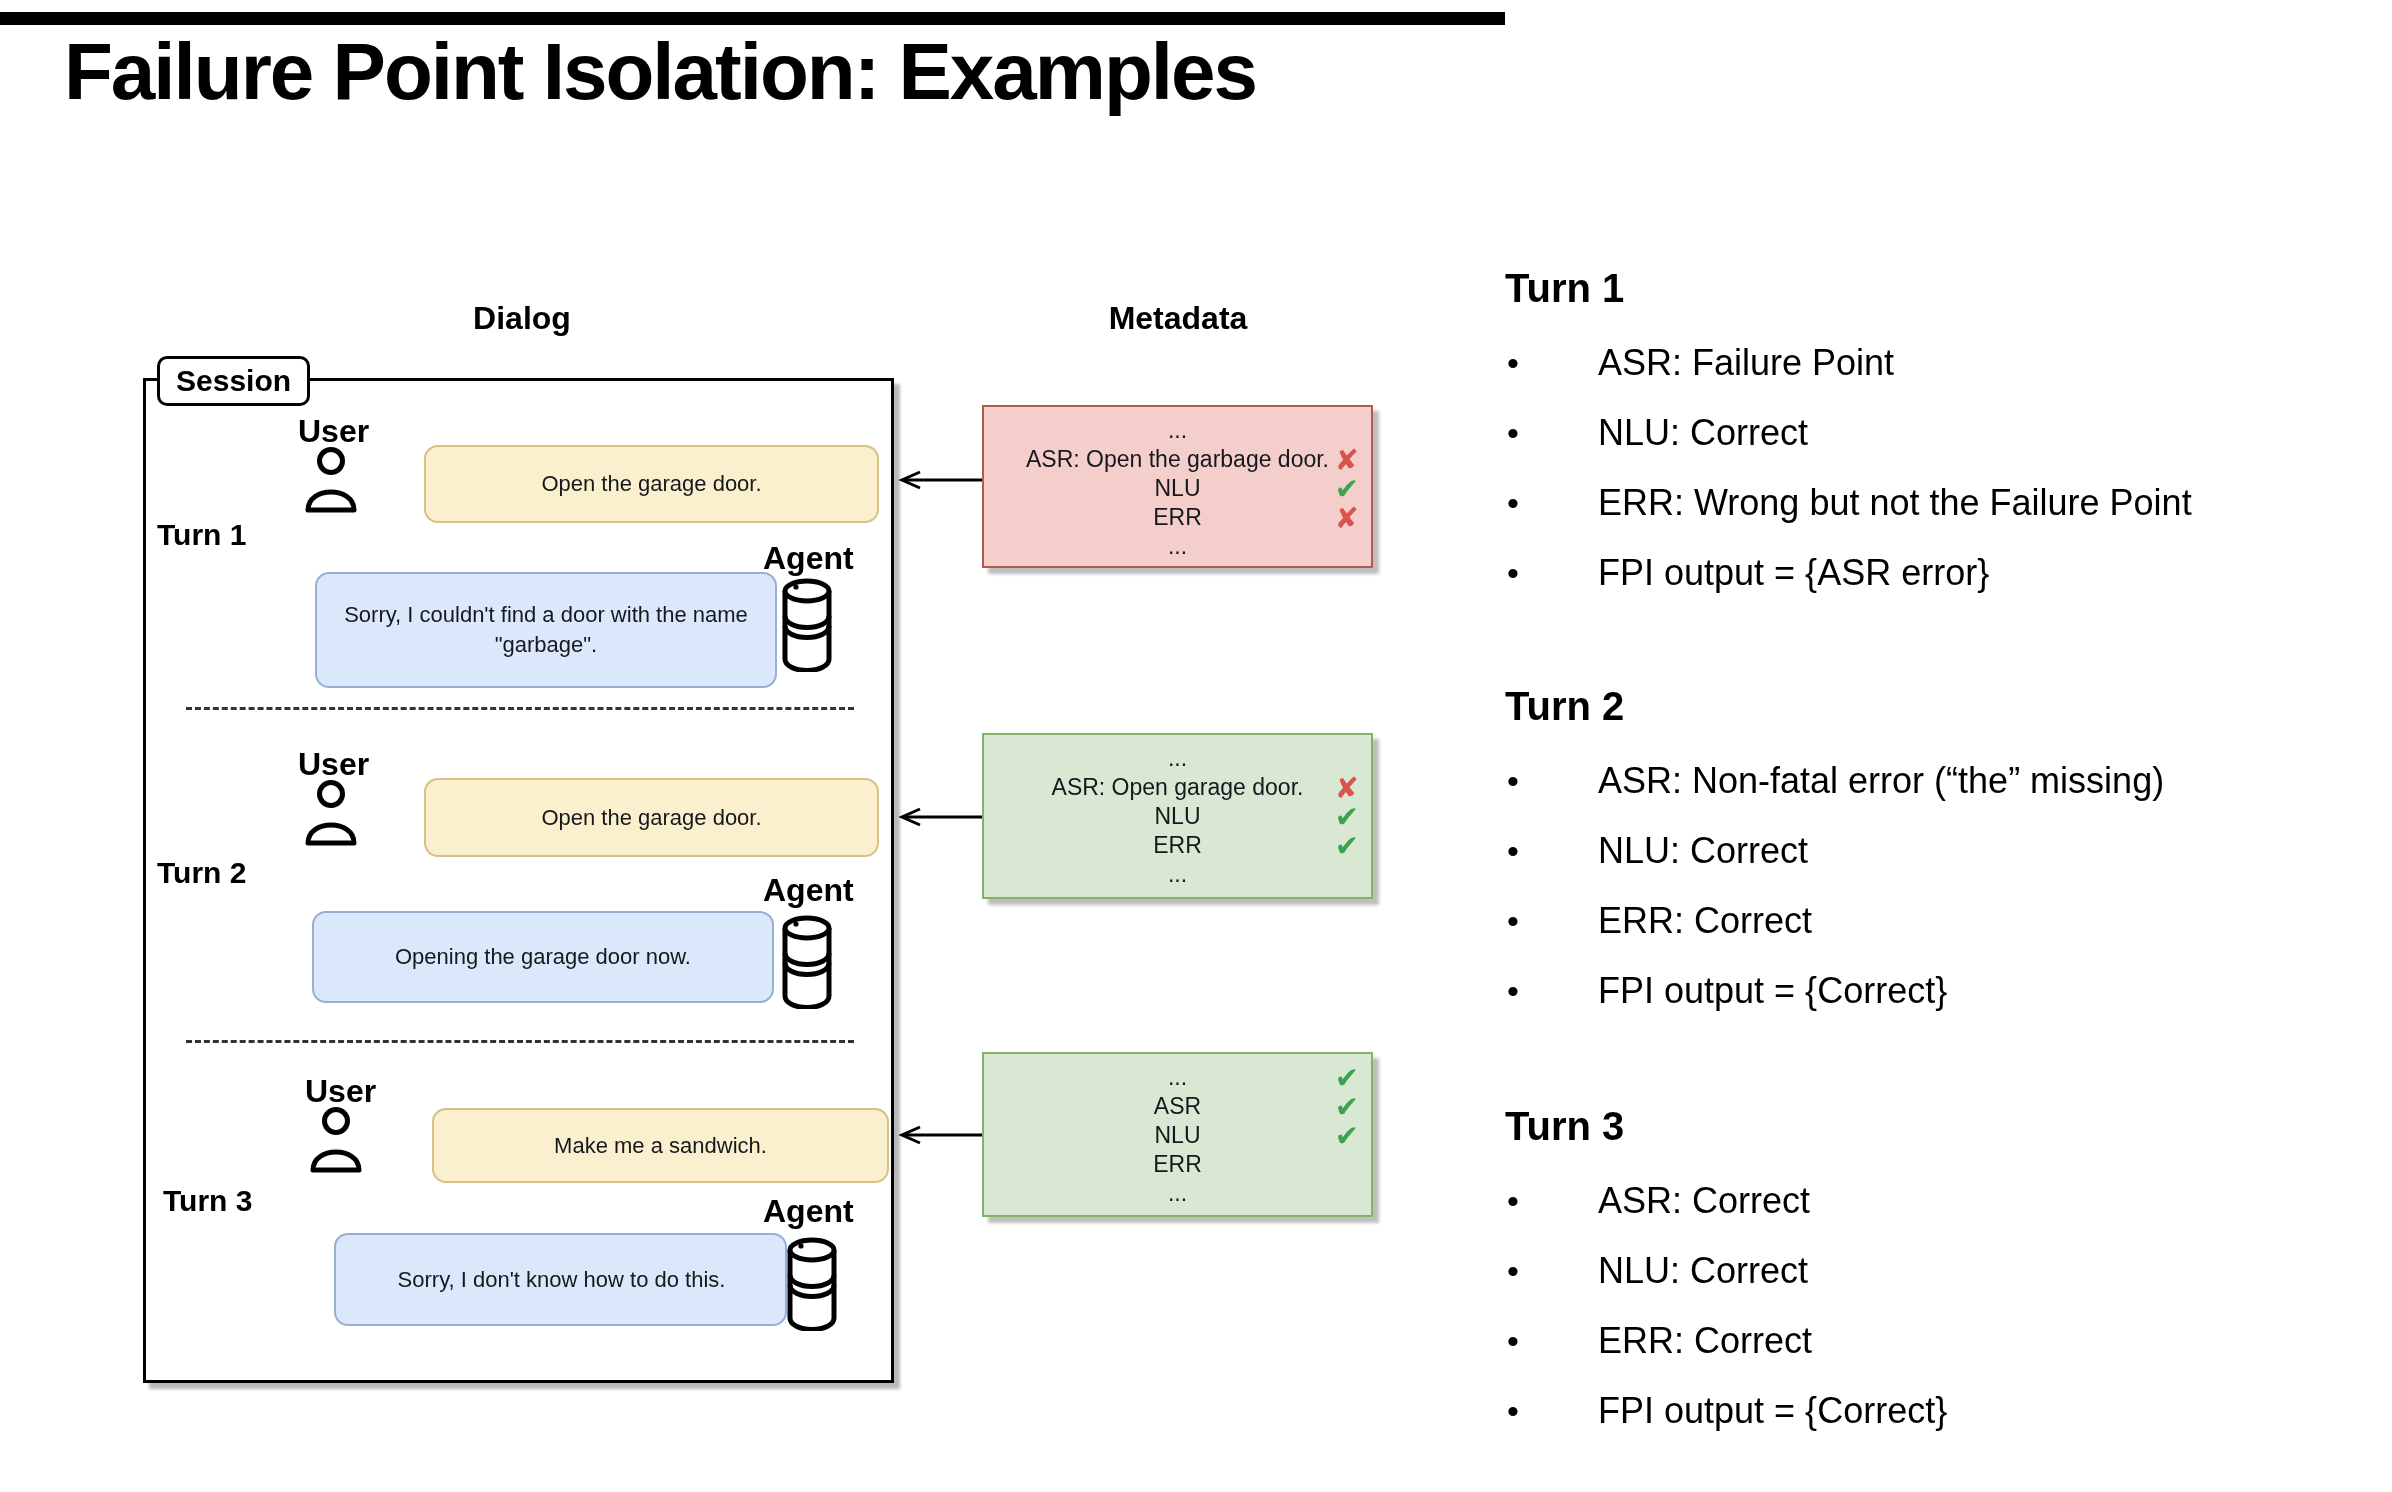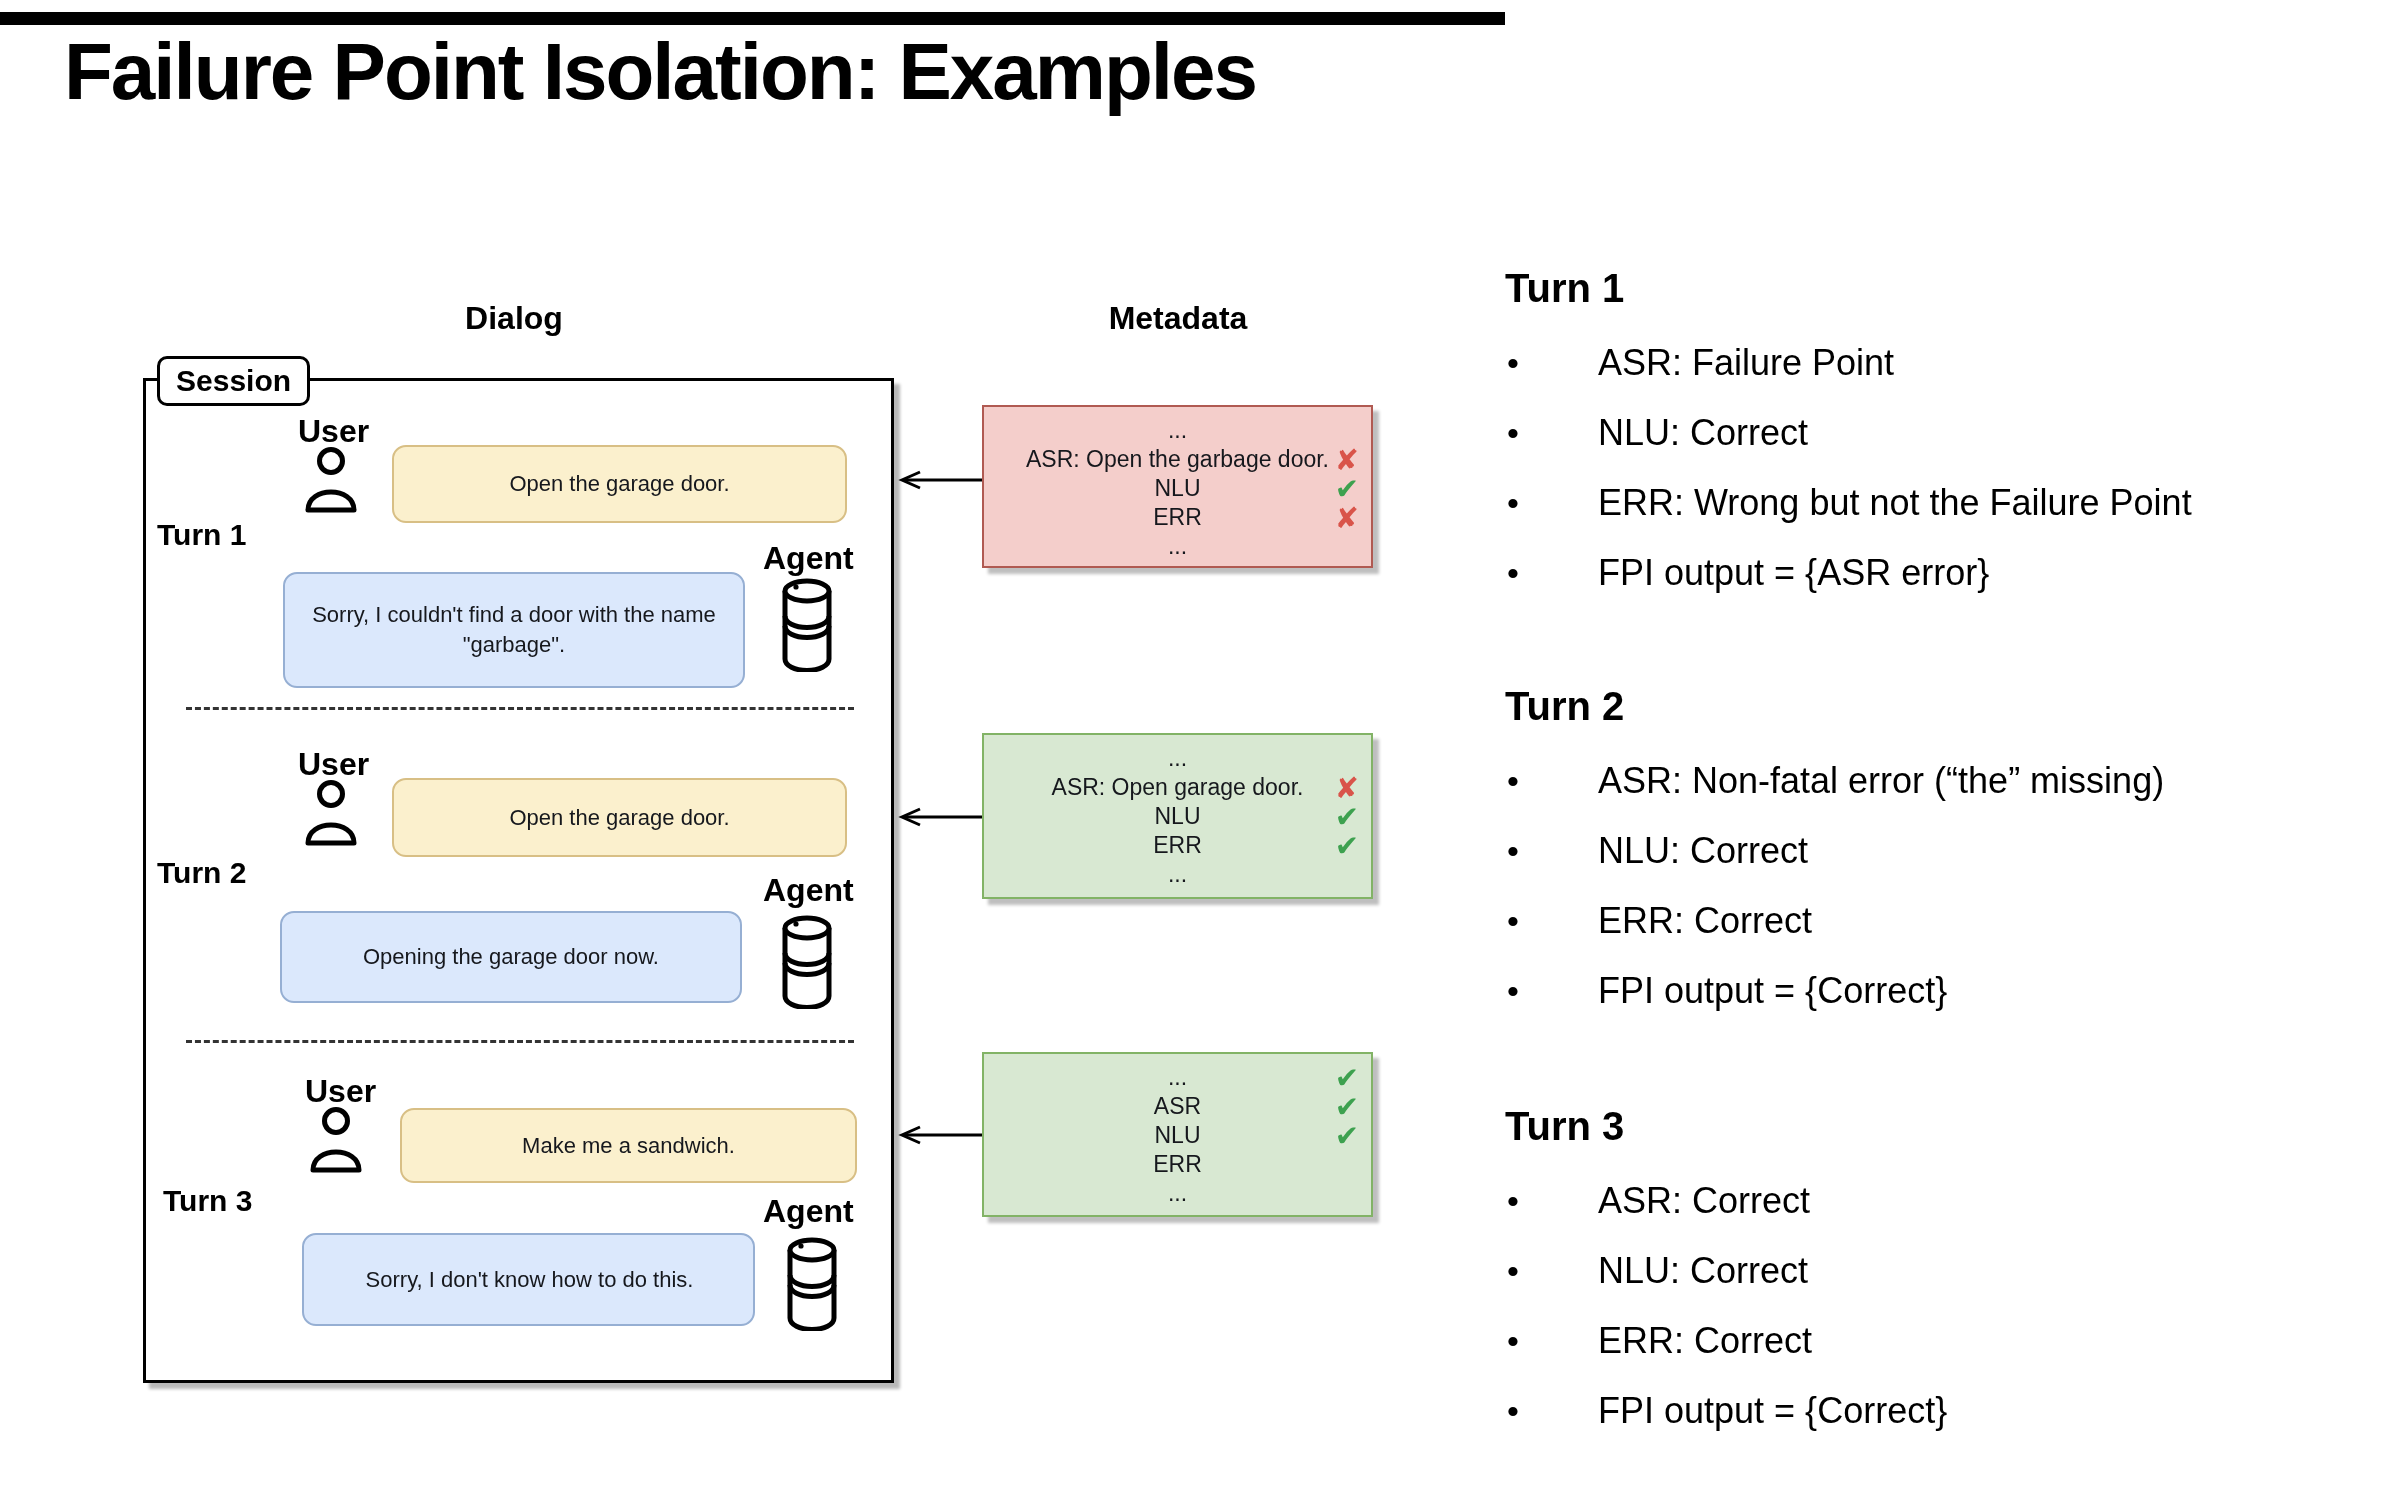--- a/index.html
+++ b/index.html
@@ -9,21 +9,21 @@
   .title{position:absolute;left:64px;top:26px;font-size:80px;font-weight:700;letter-spacing:-2px;white-space:nowrap;}
   .col-heading{position:absolute;font-size:32px;font-weight:700;text-align:center;width:260px;}
   
   .session-box{position:absolute;left:143px;top:378px;width:745px;height:999px;background:#fff;
                border:3px solid #000;box-shadow:6px 6px 3px rgba(0,0,0,0.28);}
   .session-label{position:absolute;left:157px;top:356px;background:#fff;border:3px solid #000;border-radius:10px;
                  padding:5px 16px;font-size:30px;font-weight:700;z-index:5;}
   .who-label{position:absolute;font-size:32px;font-weight:700;}
   .turn-label{position:absolute;font-size:30px;font-weight:700;}
   .bubble{position:absolute;display:flex;align-items:center;justify-content:center;text-align:center;
-          font-size:22px;color:#16181d;border-radius:14px;padding:2px 10px;box-sizing:border-box;line-height:1.35;}
+          font-size:22px;color:#16181d;border-radius:14px;padding:2px 10px;box-sizing:border-box;line-height:1.35;margin-left:32px;}
   .bubble.user{background:#fbf0cd;border:2px solid #d8bf85;}
   .bubble.agent{background:#dbe8fc;border:2px solid #96afd3;}
   .icon-wrap{position:absolute;line-height:0;}
   .divider{position:absolute;border-top:3px dashed #333;height:0;}
   
   .meta-box{position:absolute;left:982px;width:391px;box-sizing:border-box;padding-top:9px;
             box-shadow:6px 6px 3px rgba(0,0,0,0.25);}
   .meta-box.err{background:#f4cecb;border:2px solid #b05a52;}
   .meta-box.ok{background:#d8e8d2;border:2px solid #82b366;}
   .meta-row{position:relative;height:29px;display:flex;align-items:center;justify-content:center;
@@ -42,21 +42,21 @@
   .rbullet .dot{position:absolute;left:2px;top:50%;transform:translateY(-50%);font-size:34px;}
 </style>
 </head>
 <body>
 
 <div class="slide">
 
   <div class="topbar"></div>
   <div class="title">Failure Point Isolation: Examples</div>
 
-  <div class="col-heading" style="left:384px;top:300px;">Dialog</div>
+  <div class="col-heading" style="left:392px;top:300px;">Dialog</div>
   <div class="col-heading" style="left:1048px;top:300px;">Metadata</div>
 
   <div class="session-box"></div>
   <div class="session-label">Session</div>
 
   <div class="who-label" style="left:298px;top:413px;">User</div>
   <div class="icon-wrap" style="left:300px;top:447px;">
     <svg width="62" height="66" viewBox="0 0 62 66">
       <path d="M8 63 C8 39 54 39 54 63 Z" fill="#fff" stroke="#000" stroke-width="5" stroke-linejoin="round"></path>
       <circle cx="31" cy="14" r="11.5" fill="#fff" stroke="#000" stroke-width="5"></circle>

